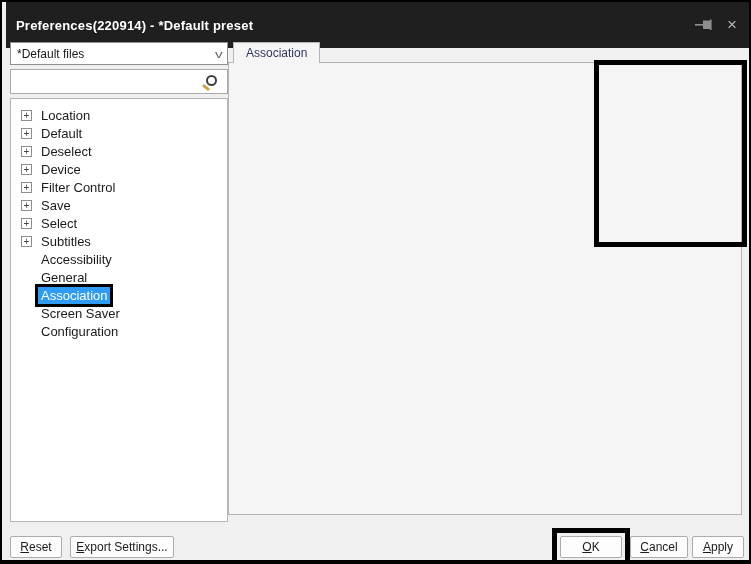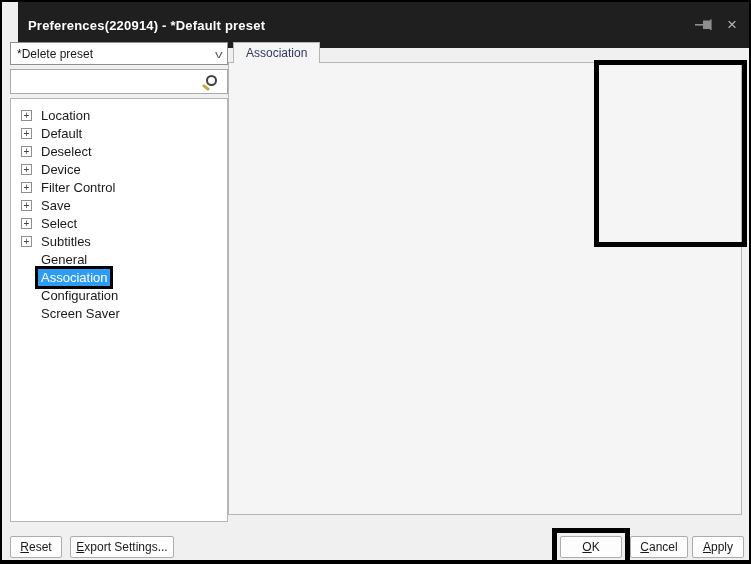--- a/index.html
+++ b/index.html
@@ -3,21 +3,21 @@
 <meta charset="utf-8">
 <style>
   * { margin:0; padding:0; box-sizing:border-box; }
   html,body { background:#fff; }
   body { font-family:"Liberation Sans","DejaVu Sans",sans-serif; font-size:12px; color:#1a1a1a; }
 
   .dialog { position:relative; width:751px; height:564px; background:#f0f0f0;
             border:2px solid #000; border-bottom-width:4px; overflow:hidden; }
 
   
-  .titlebar { position:absolute; top:0; left:16px; right:0; height:46px; background:#1f1f1f;
+  .titlebar { position:absolute; top:0; left:4px; right:0; height:46px; background:#1f1f1f;
               display:flex; align-items:center; }
   .title-text { color:#fff; font-weight:bold; font-size:13px; padding-left:10px; letter-spacing:.2px; }
   .title-controls { margin-left:auto; display:flex; align-items:center; gap:14px; padding-right:12px; }
   .pin-wrap { width:18px; height:14px; display:flex; align-items:center; }
   .close-x { color:#b5b5b5; font-size:17px; line-height:14px; cursor:default; }
 
   
   .preset-combo { position:absolute; left:8px; top:40px; width:218px; height:23px; background:#fff;
                   border:1px solid #8f8f8f; display:flex; align-items:center; padding:0 6px; }
   .combo-value { flex:1; white-space:nowrap; overflow:hidden; }
@@ -137,21 +137,21 @@
           <rect x="0" y="5" width="8" height="1.6" fill="#8e8e8e"></rect>
           <rect x="8" y="1.5" width="7" height="8.5" fill="#8e8e8e"></rect>
           <rect x="15" y="0.5" width="1.6" height="10.5" fill="#8e8e8e"></rect>
         </svg>
       </span>
       <span class="close-x">×</span>
     </span>
   </div>
 
   <div class="preset-combo">
-    <span class="combo-value">*Delete preset</span>
+    <span class="combo-value">*Default files</span>
     <span class="combo-arrow">v</span>
   </div>
 
   <div class="search-box">
     <input type="text" value="" style="">
     <span class="search-icon"></span>
   </div>
 
   <div class="tree-box">
 
@@ -188,39 +188,43 @@
       <div class="tree-item expandable">
         <span class="expander">+</span>
         <span class="tree-label">Select</span>
       </div>
 
       <div class="tree-item expandable">
         <span class="expander">+</span>
         <span class="tree-label">Subtitles</span>
       </div>
 
-
       <div class="tree-item">
         <span class="expander">+</span>
+        <span class="tree-label">Accessibility</span>
+      </div>
+
+      <div class="tree-item">
+        <span class="expander">+</span>
         <span class="tree-label">General</span>
       </div>
 
       <div class="tree-item selected">
         <span class="expander">+</span>
         <span class="tree-label">Association</span>
       </div>
 
       <div class="tree-item">
         <span class="expander">+</span>
+        <span class="tree-label">Screen Saver</span>
+      </div>
+
+      <div class="tree-item">
+        <span class="expander">+</span>
         <span class="tree-label">Configuration</span>
-      </div>
-
-      <div class="tree-item">
-        <span class="expander">+</span>
-        <span class="tree-label">Screen Saver</span>
       </div>
 
   </div>
 
   <div class="tab">
     <span>Association</span>
   </div>
   <div class="main-panel"></div>
 
   <div class="group assoc-group">

